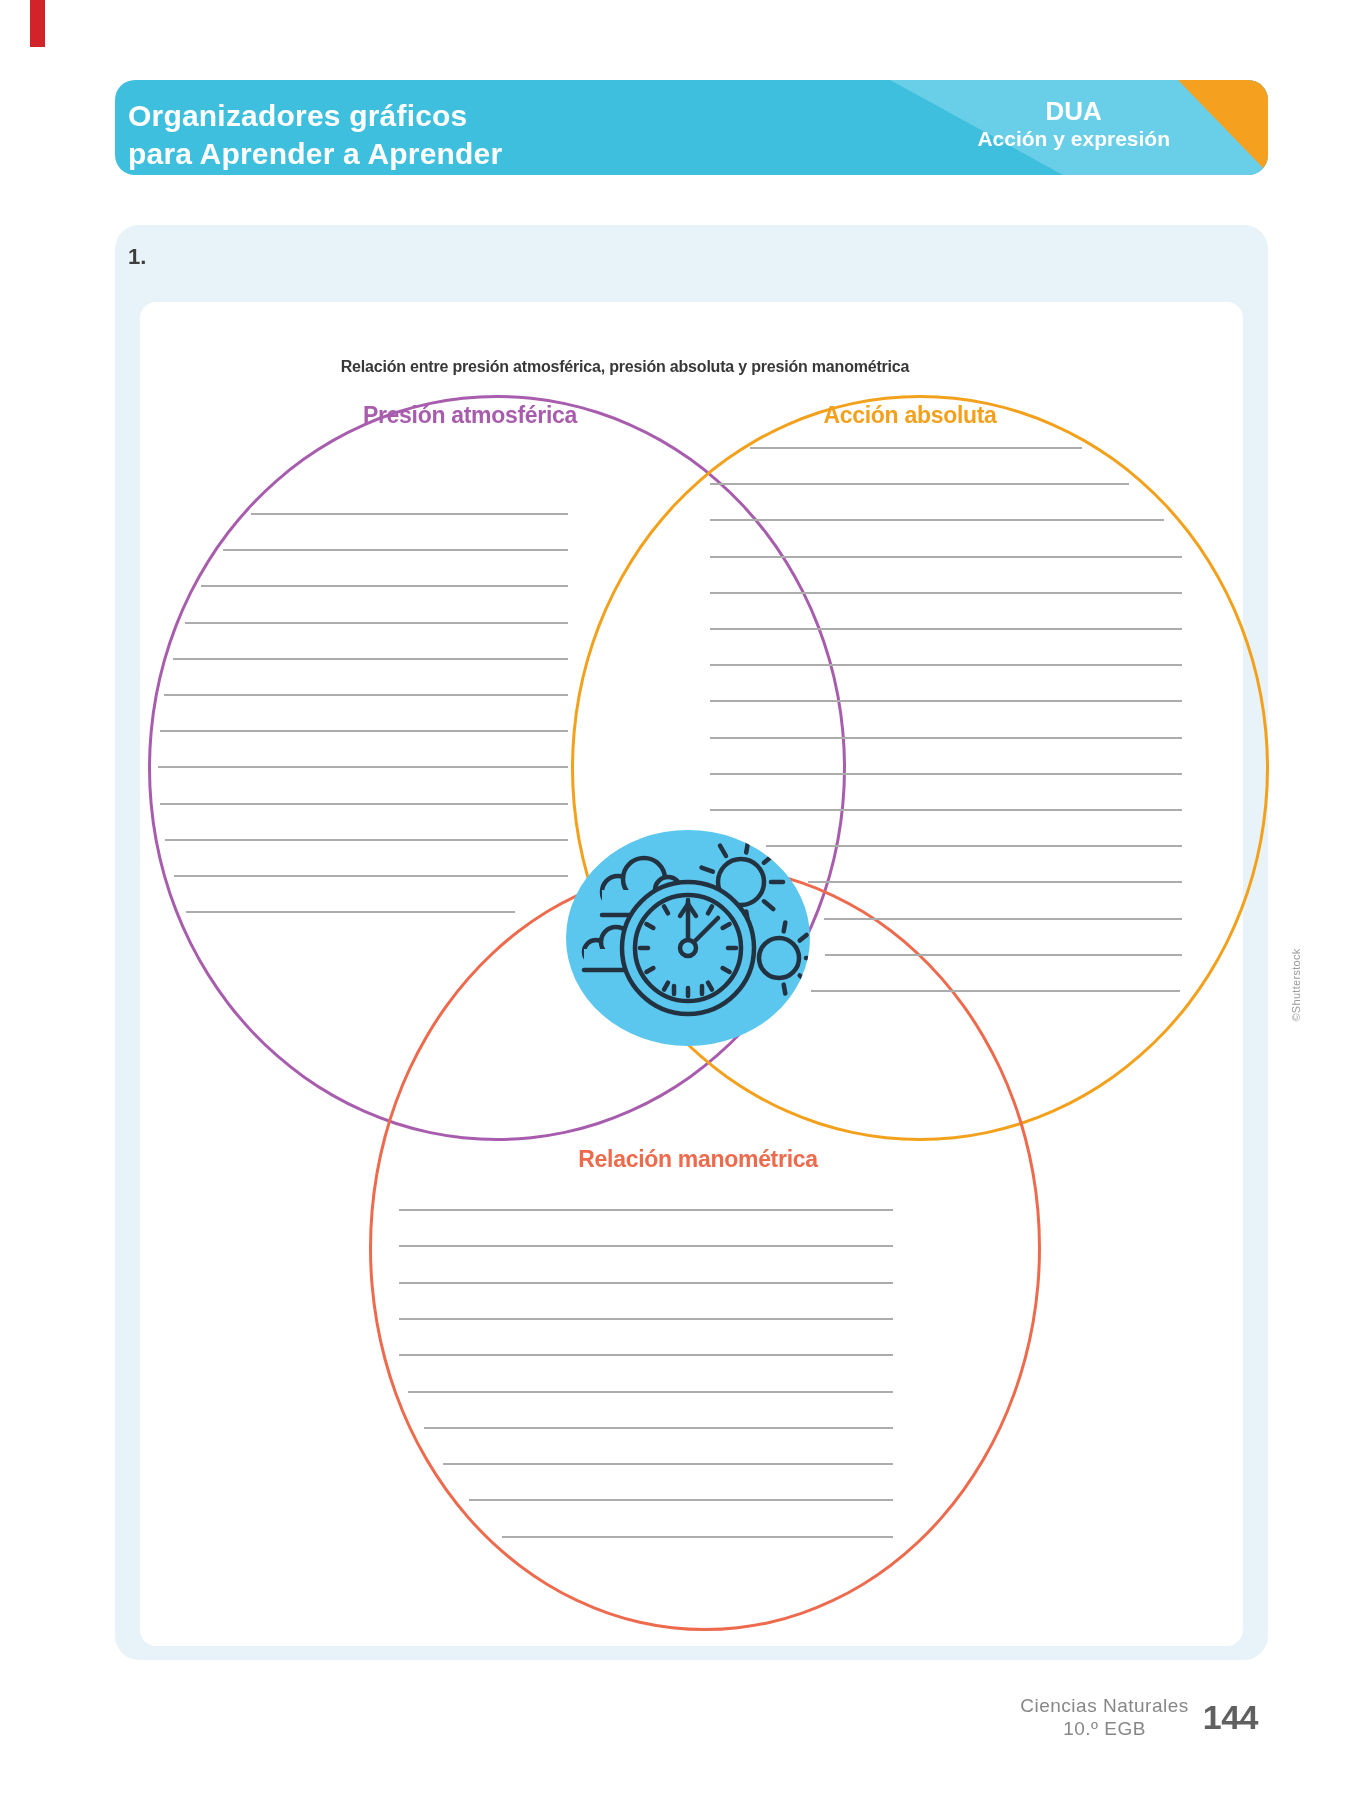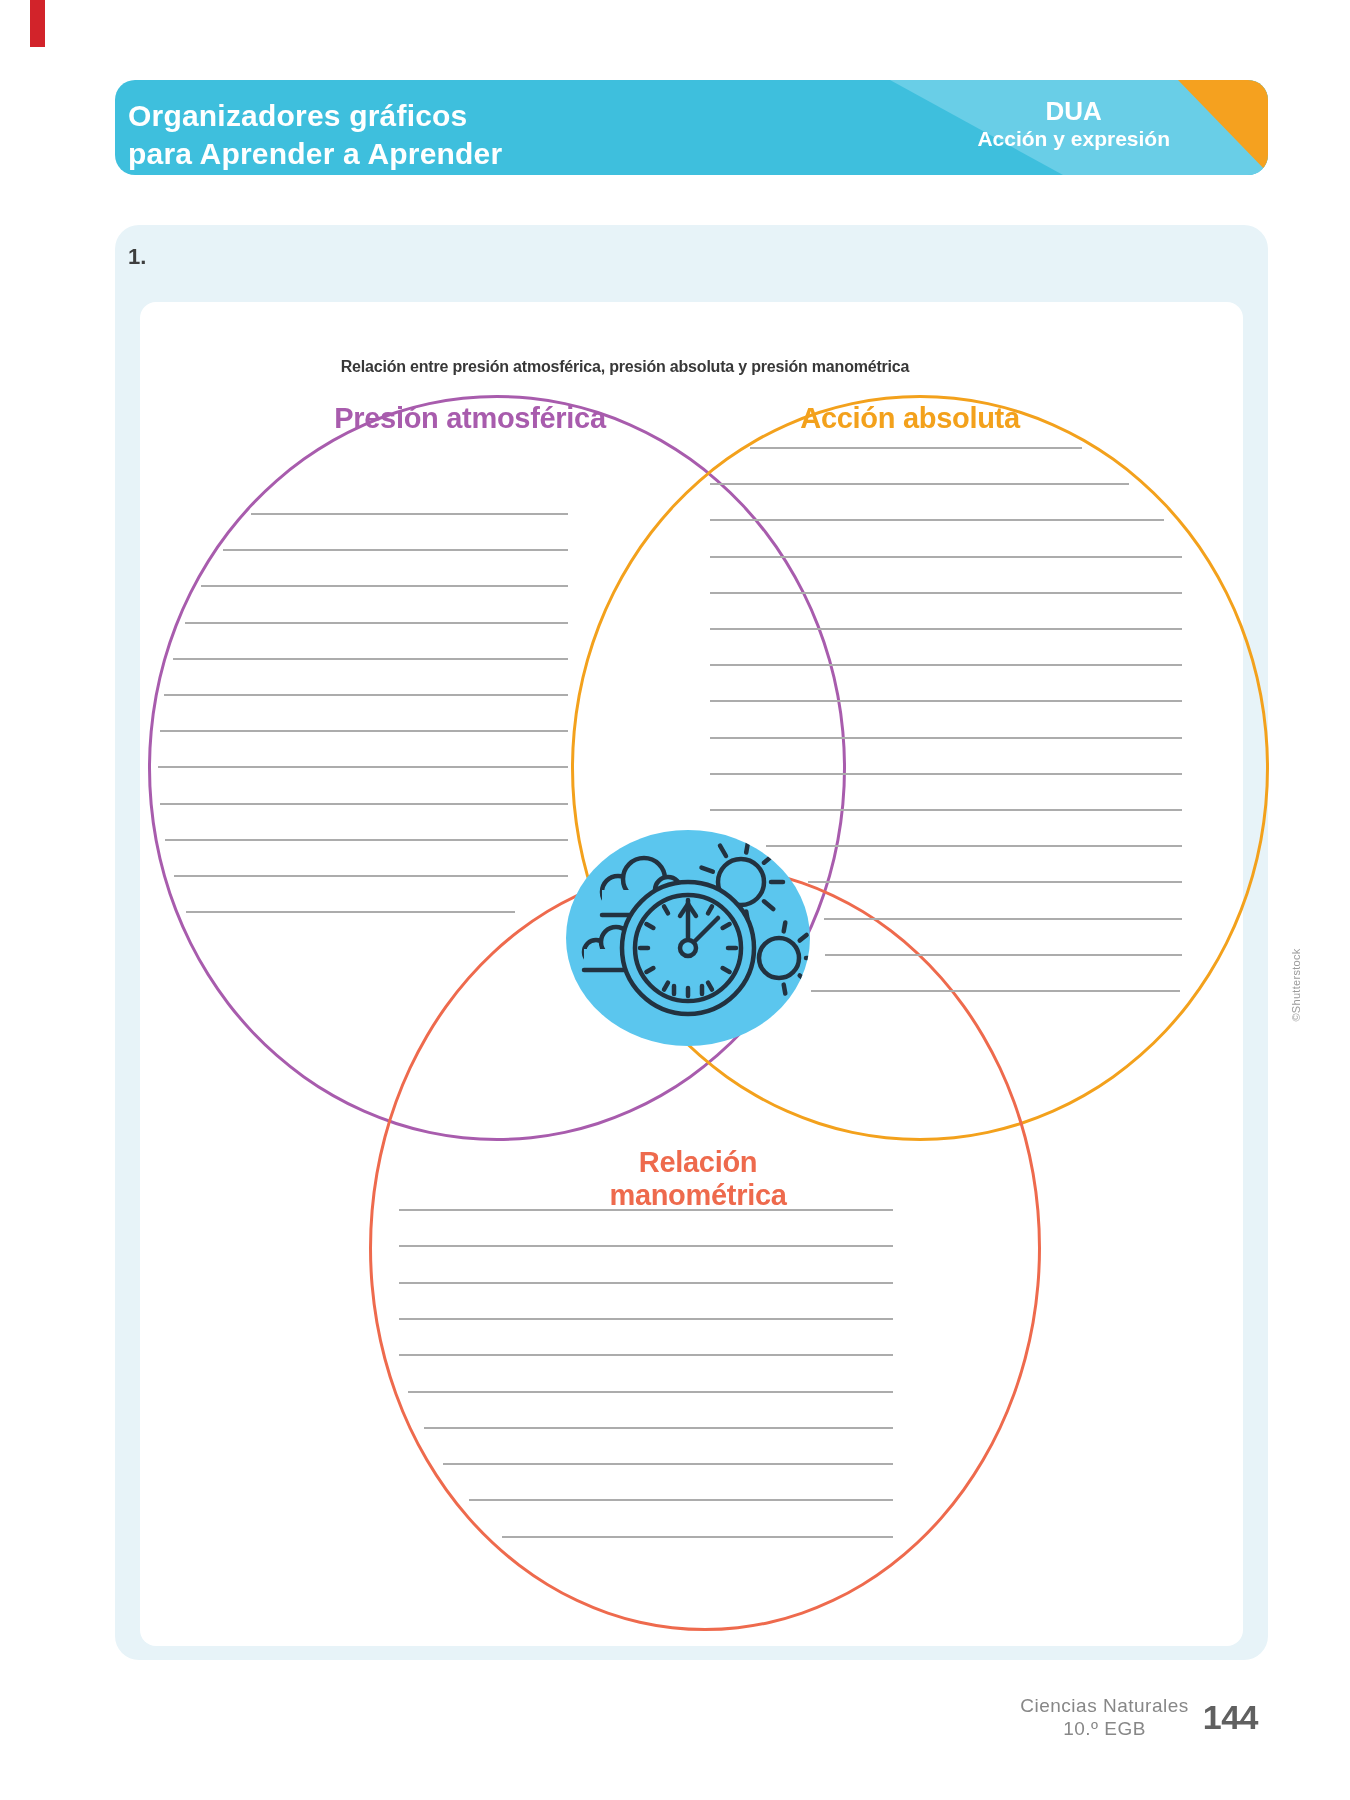--- a/index.html
+++ b/index.html
@@ -24,21 +24,21 @@
   
   #panel{left:115px;top:225px;width:1153px;height:1435px;background:#E7F3F8;border-radius:24px;}
   #instruction{left:128px;top:244px;width:1000px;font-size:22px;color:#3E3E3E;display:flex;gap:14px;}
   .bold{font-weight:bold;}
   
   #card{left:140px;top:302px;width:1103px;height:1344px;background:#ffffff;border-radius:16px;}
   #diagram-title{left:160px;top:334px;width:930px;text-align:center;font-size:16px;
     font-weight:bold;color:#383838;letter-spacing:-0.2px;margin-top:24px;}
   
   .venn-circle{position:absolute;border-radius:50%;border:3px solid #999;}
-  .venn-label{position:absolute;text-align:center;font-weight:bold;font-size:29px;letter-spacing:-0.3px;}
+  .venn-label{position:absolute;text-align:center;font-weight:bold;font-size:23px;letter-spacing:-0.3px;}
   #label-atmosferica{left:280px;top:402px;width:380px;}
   #label-absoluta{left:760px;top:402px;width:300px;}
   #label-manometrica{left:548px;top:1146px;width:300px;}
   .writing-line{position:absolute;height:2px;background:#ACACAC;}
   
   #center-icon{border-radius:50%;overflow:hidden;}
   
   #credit{left:1296px;top:985px;transform:translate(-50%,-50%) rotate(-90deg);
     font-size:11px;color:#9b9b9b;white-space:nowrap;letter-spacing:0.3px;}
   

